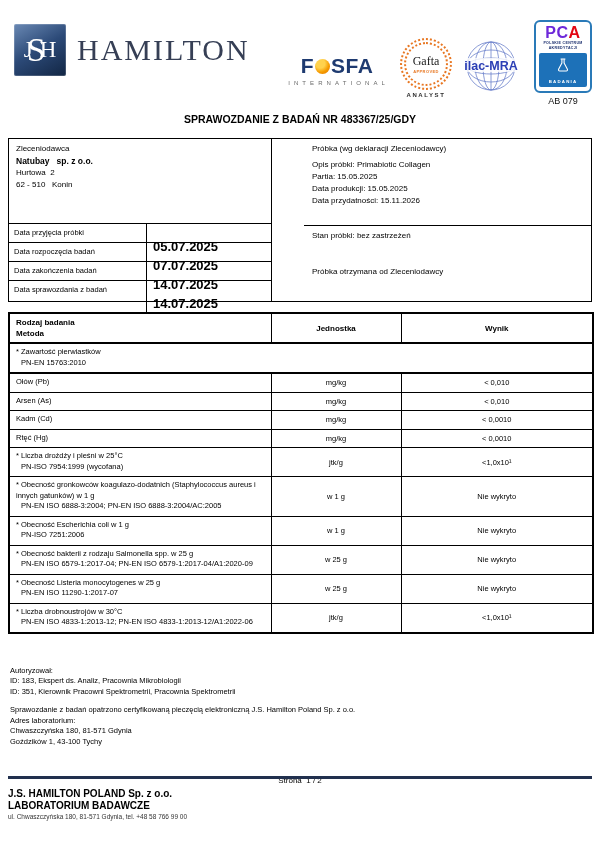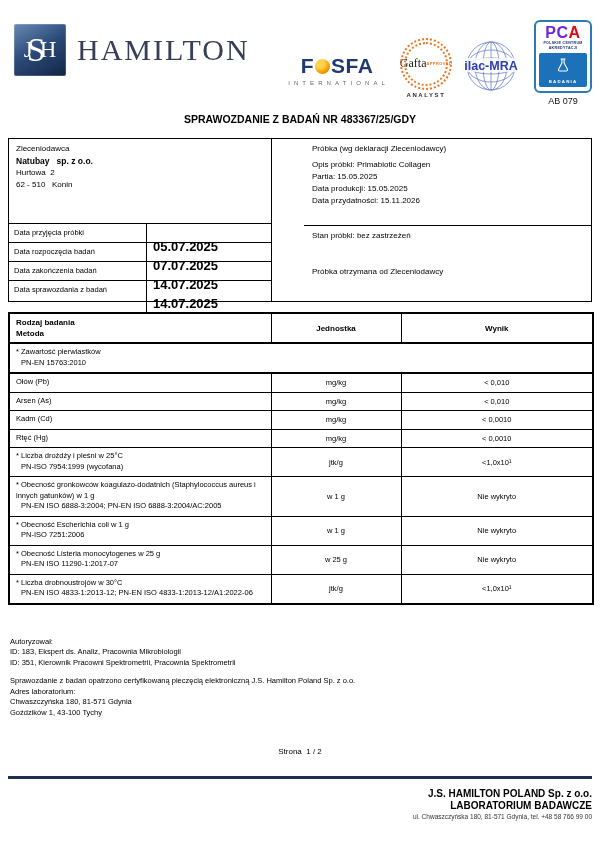--- a/index.html
+++ b/index.html
@@ -31,21 +31,21 @@
   .fosfa { text-align:center; margin-top:14px; }
   .fosfa-name { display:flex; align-items:center; justify-content:center;
     font-weight:bold; font-size:21px; color:#1e3a70; letter-spacing:.5px; }
   .fosfa-globe { width:15px; height:15px; border-radius:50%; margin:0 1px;
     background:radial-gradient(circle at 35% 30%, #ffd24d 0 32%, #f59b00 62%, #e07200 100%); }
   .fosfa-intl { font-size:6px; letter-spacing:4.1px; color:#6a6a6a; margin-top:2px; padding-left:3px; }
 
   .gafta { text-align:center; margin-top:10px; }
   .gafta-ring { width:44px; height:44px; border-radius:50%; margin:3px auto 0;
     border:2px dotted #e87722; outline:2px dotted #e87722; outline-offset:2px;
-    display:flex; flex-direction:row; align-items:center; justify-content:center; background:#fff; }
+    display:flex; flex-direction:column; align-items:center; justify-content:center; background:#fff; }
   .gafta-name { font-family:"Liberation Serif", serif; font-size:12px; color:#1a1a1a; }
   .gafta-approved { font-size:4px; color:#e87722; letter-spacing:.4px; font-weight:bold; }
   .gafta-analyst { font-size:6px; font-weight:bold; color:#2e2e2e; letter-spacing:1.6px; margin-top:6px; }
 
   .ilac { margin-top:10px; }
 
   .pca { text-align:center; }
   .pca-card { width:58px; border:2px solid #2a7ab8; border-radius:6px; background:#fff;
               padding:3px 3px 4px; }
   .pca-name { font-size:16px; font-weight:bold; letter-spacing:.5px; line-height:16px; }
@@ -83,21 +83,21 @@
   td.c1 { padding:3px 6px 4px; font-size:7.5px; line-height:10.5px;margin-top:46px; }
   td.c2, td.c3 { text-align:center; font-size:7.5px; padding:3px 4px; }
   .mt { padding-left:5px; }
   .mt:empty { display:none; }
   tr.single td { height:18px; }
 
   
   .auth { margin:32px 10px 0; font-size:7.5px; line-height:10.5px; }
   .auth .gap { height:8px; }
   .strona { text-align:center; font-size:8px; margin-top:29px; }
-  .footer { position:absolute; left:8px; right:8px; top:776px; text-align:right; }
+  .footer { position:absolute; left:8px; right:8px; top:776px; text-align:left; }
   .footer-line { height:3px; background:#21304e; }
   .footer-company { font-weight:bold; font-size:10px; margin-top:9px; }
   .footer-lab { font-weight:bold; font-size:10px; margin-top:1px; }
   .footer-addr { font-size:6.5px; color:#333; margin-top:2px; }
 </style>
 </head>
 <body>
 
 <div class="page">
 
@@ -275,20 +275,28 @@
       <tr>
         <td class="c1">
             <div>* Obecność Escherichia coli w 1 g</div>
             <div class="mt">PN-ISO 7251:2006</div>
           </td>
         <td class="c2">w 1 g</td>
         <td class="c3">Nie wykryto</td>
       </tr>
       <tr>
         <td class="c1">
+            <div>* Obecność bakterii z rodzaju Salmonella spp. w 25 g</div>
+            <div class="mt">PN-EN ISO 6579-1:2017-04; PN-EN ISO 6579-1:2017-04/A1:2020-09</div>
+          </td>
+        <td class="c2">w 25 g</td>
+        <td class="c3">Nie wykryto</td>
+      </tr>
+      <tr>
+        <td class="c1">
             <div>* Obecność Listeria monocytogenes w 25 g</div>
             <div class="mt">PN-EN ISO 11290-1:2017-07</div>
           </td>
         <td class="c2">w 25 g</td>
         <td class="c3">Nie wykryto</td>
       </tr>
       <tr>
         <td class="c1">
             <div>* Liczba drobnoustrojów w 30°C</div>
             <div class="mt">PN-EN ISO 4833-1:2013-12; PN-EN ISO 4833-1:2013-12/A1:2022-06</div>

